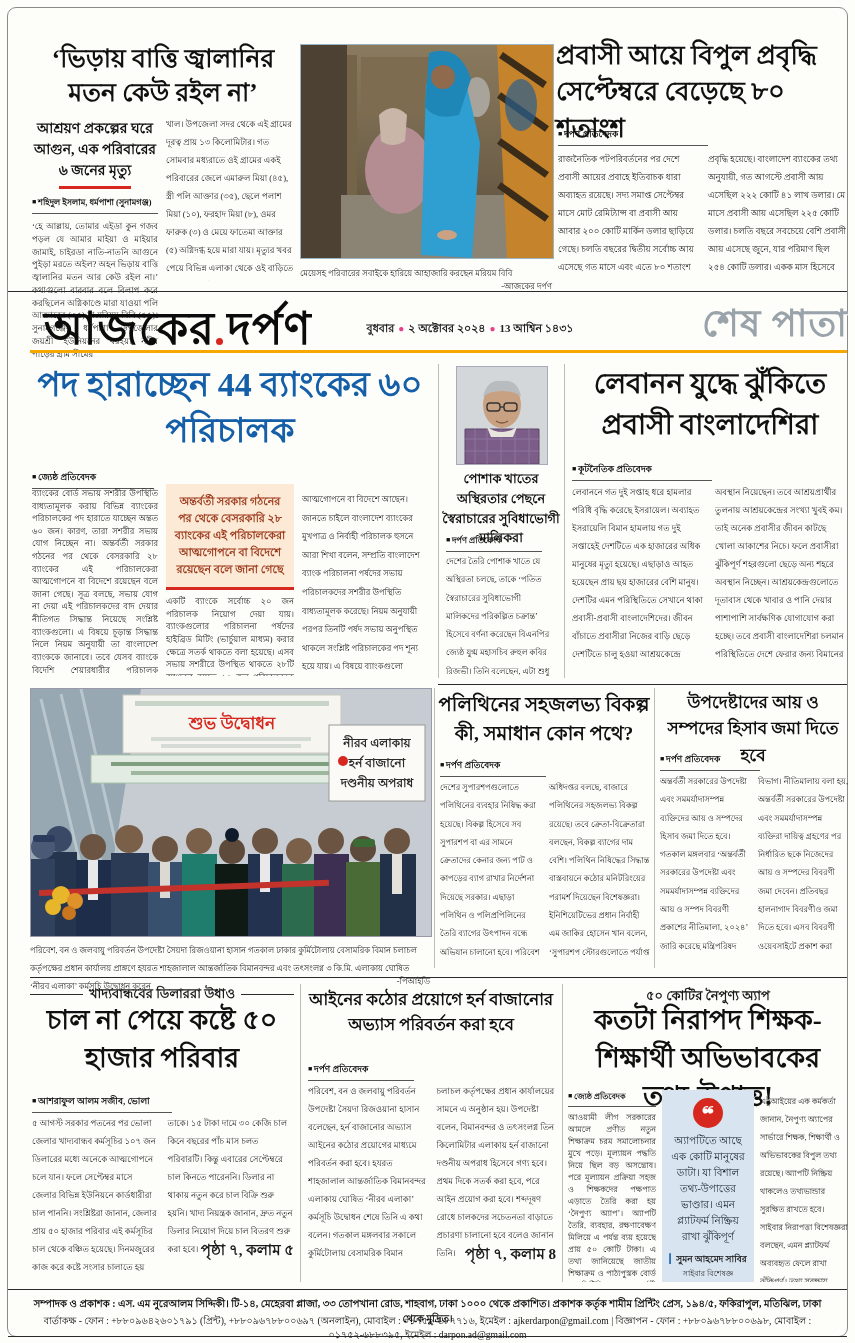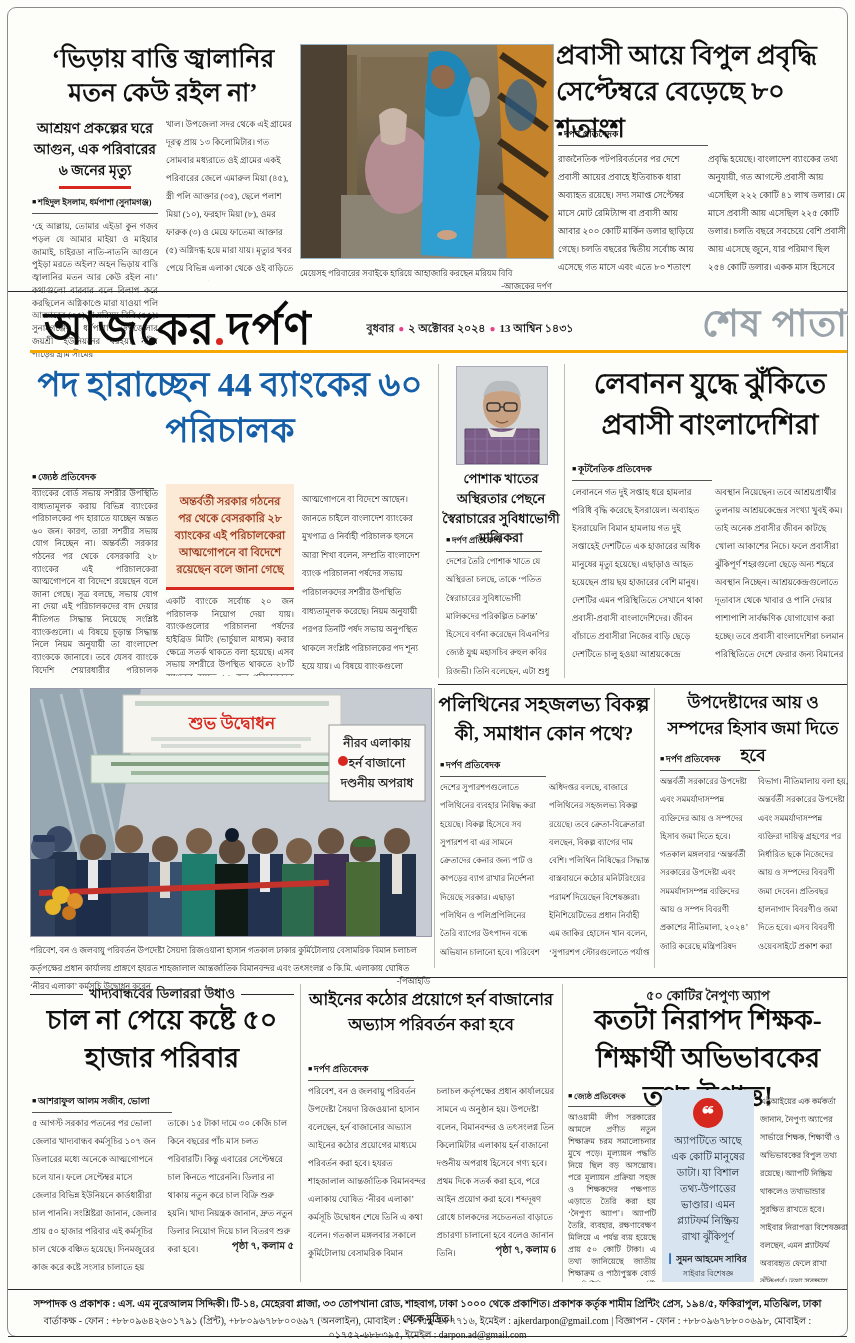--- a/index.html
+++ b/index.html
@@ -7,21 +7,21 @@
          font-family:"Liberation Serif","DejaVu Serif",serif;color:#1a1a1a;overflow:hidden;}
   .abs{position:absolute;}
   .frame{border:1px solid #8a8a8a;border-radius:9px;}
   .hl{font-weight:bold;text-align:center;color:#101010;}
   .blue{color:#155fa8;}
   .body-txt{font-size:8.7px;line-height:1.5;text-align:justify;color:#222;}
   .sm{font-size:8.2px;}
   .byline{font-size:9px;font-weight:bold;border-bottom:1px solid #555;padding-bottom:3px;color:#111;}
   .byline::before{content:"■ ";font-size:7px;vertical-align:1px;}
   .cols2{column-count:2;column-gap:10px;overflow:hidden;}
-  .jump{float:right;font-weight:bold;font-size:10px;}
+  .jump{float:right;font-weight:bold;font-size:15px;}
   .rule{background:#2a2a2a;}
   .vrule{width:1px;background:#bdbdb6;}
   .caption{font-size:8.3px;line-height:1.45;text-align:justify;color:#222;}
   .credit{float:right;font-size:8.3px;}
   .kicker-row{display:flex;align-items:center;gap:6px;}
   .kicker-line{flex:1;height:1px;background:#2a2a2a;}
   .kicker-line.red{height:2px;background:#d6281e;}
   .kicker-txt{font-size:13px;font-weight:bold;white-space:nowrap;}
   .highlight-box{background:#fcead6;border-bottom:3px solid #d6281e;padding:9px 6px;
                  font-size:11px;font-weight:bold;line-height:1.55;text-align:center;color:#9c3a1c;}
@@ -274,21 +274,21 @@
     <span class="body-txt" style="font-size:8.5px;">৫ আগস্ট সরকার পতনের পর ভোলা জেলার খাদ্যবান্ধব কর্মসূচির ১০৭ জন ডিলারের মধ্যে অনেকে আত্মগোপনে চলে যান। ফলে সেপ্টেম্বর মাসে জেলার বিভিন্ন ইউনিয়নে কার্ডধারীরা চাল পাননি। সংশ্লিষ্টরা জানান, জেলার প্রায় ৫০ হাজার পরিবার এই কর্মসূচির চাল থেকে বঞ্চিত হয়েছে। দিনমজুরের কাজ করে কষ্টে সংসার চালাতে হয় তাকে। ১৫ টাকা দামে ৩০ কেজি চাল কিনে বছরের পাঁচ মাস চলত পরিবারটি। কিন্তু এবারের সেপ্টেম্বরে চাল কিনতে পারেননি। ডিলার না থাকায় নতুন করে চাল বিক্রি শুরু হয়নি। খাদ্য নিয়ন্ত্রক জানান, দ্রুত নতুন ডিলার নিয়োগ দিয়ে চাল বিতরণ শুরু করা হবে।</span>
     <b class="jump">পৃষ্ঠা ৭, কলাম ৫</b>
   </div>
 
   <div class="abs vrule" style="left:300px;top:984px;height:298px;"></div>
 
   <div class="abs hl" style="left:306px;top:988px;width:250px;font-size:16.5px;line-height:1.5;">আইনের কঠোর প্রয়োগে হর্ন বাজানোর অভ্যাস পরিবর্তন করা হবে</div>
   <div class="abs byline" style="left:308px;top:1062px;width:106px;">দর্পণ প্রতিবেদক</div>
   <div class="abs cols2" style="left:308px;top:1080px;width:248px;height:202px;column-gap:9px;">
     <span class="body-txt" style="font-size:8.5px;">পরিবেশ, বন ও জলবায়ু পরিবর্তন উপদেষ্টা সৈয়দা রিজওয়ানা হাসান বলেছেন, হর্ন বাজানোর অভ্যাস আইনের কঠোর প্রয়োগের মাধ্যমে পরিবর্তন করা হবে। হযরত শাহজালাল আন্তর্জাতিক বিমানবন্দর এলাকায় ঘোষিত ‘নীরব এলাকা’ কর্মসূচি উদ্বোধন শেষে তিনি এ কথা বলেন। গতকাল মঙ্গলবার সকালে কুর্মিটোলায় বেসামরিক বিমান চলাচল কর্তৃপক্ষের প্রধান কার্যালয়ের সামনে এ অনুষ্ঠান হয়। উপদেষ্টা বলেন, বিমানবন্দর ও তৎসংলগ্ন তিন কিলোমিটার এলাকায় হর্ন বাজানো দণ্ডনীয় অপরাধ হিসেবে গণ্য হবে। প্রথম দিকে সতর্ক করা হবে, পরে আইন প্রয়োগ করা হবে। শব্দদূষণ রোধে চালকদের সচেতনতা বাড়াতে প্রচারণা চালানো হবে বলেও জানান তিনি।</span>
-    <b class="jump">পৃষ্ঠা ৭, কলাম 6</b>
+    <b class="jump">পৃষ্ঠা ৭, কলাম 8</b>
   </div>
 
   <div class="abs vrule" style="left:562px;top:984px;height:298px;"></div>
 
   <div class="abs kicker-row" style="left:568px;top:986px;width:280px;flex-direction:column;">
     <span class="kicker-txt">৫০ কোটির নৈপুণ্য অ্যাপ</span>
     <span class="kicker-line red"></span>
   </div>
   <div class="abs hl" style="left:568px;top:1002px;width:280px;font-size:27px;line-height:1.4;">কতটা নিরাপদ শিক্ষক-শিক্ষার্থী অভিভাবকের তথ্য-উপাত্ত!</div>
   <div class="abs" style="left:568px;top:1090px;width:88px;height:192px;overflow:hidden;">

